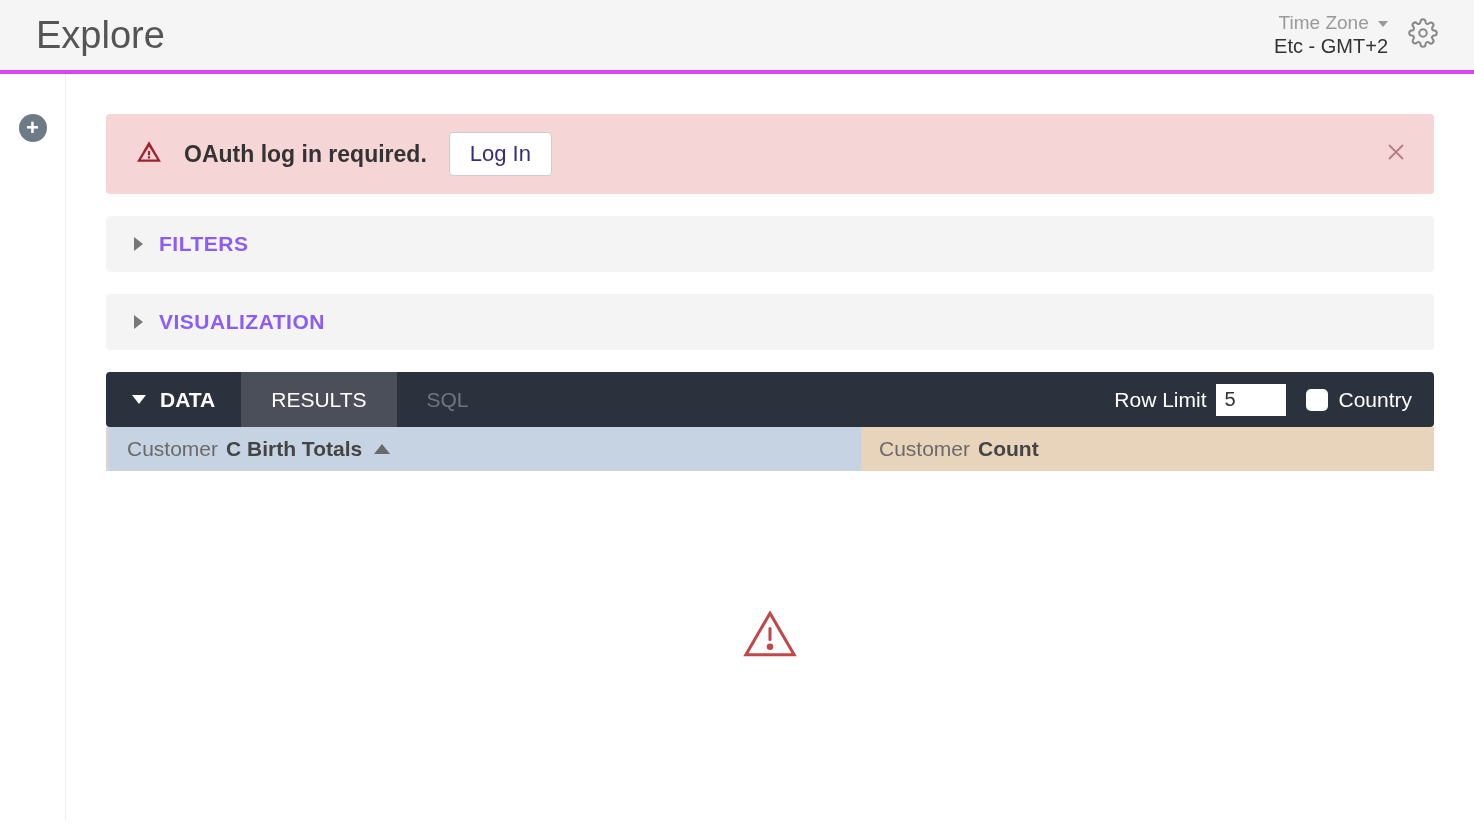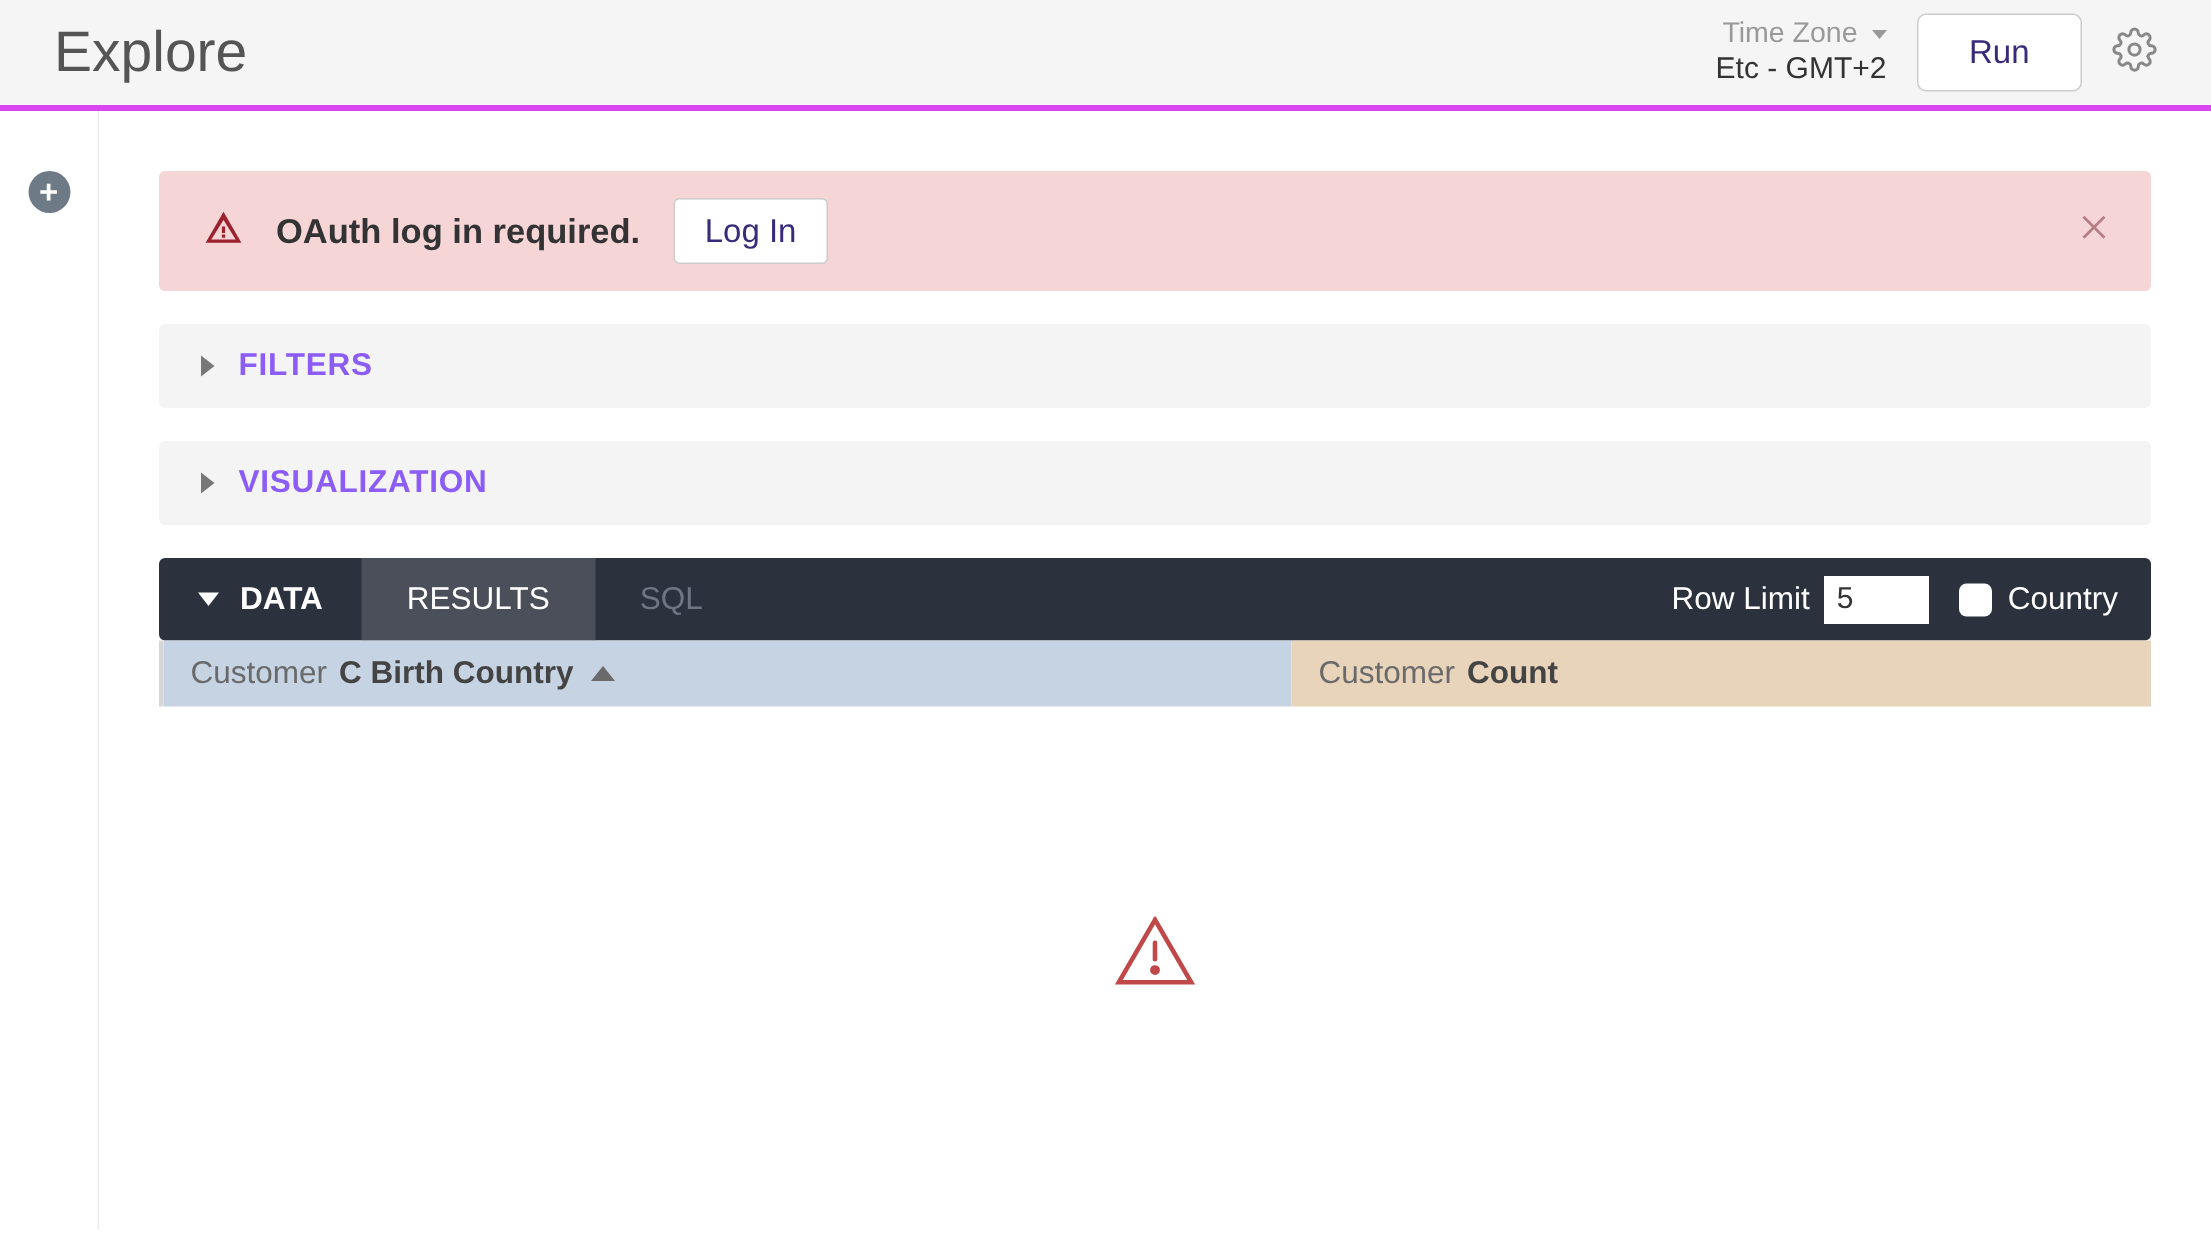--- a/index.html
+++ b/index.html
@@ -204,21 +204,20 @@
 <div class="header">
   <div class="page-title">Explore</div>
   <div class="header-right">
     <div class="tz-block">
       <div class="tz-label">
         <span>Time Zone</span>
         <span class="chev-down"></span>
       </div>
       <div class="tz-value">Etc - GMT+2</div>
     </div>
-    <button class="run-btn">Run</button>
     <span class="gear">
       <svg width="30" height="30" viewBox="0 0 24 24" fill="none" stroke="currentColor" stroke-width="1.6">
           <circle cx="12" cy="12" r="3"></circle>
           <path d="M19.4 15a1.7 1.7 0 0 0 .34 1.87l.06.06a2 2 0 1 1-2.83 2.83l-.06-.06a1.7 1.7 0 0 0-1.87-.34 1.7 1.7 0 0 0-1 1.56V21a2 2 0 1 1-4 0v-.09a1.7 1.7 0 0 0-1-1.56 1.7 1.7 0 0 0-1.87.34l-.06.06a2 2 0 1 1-2.83-2.83l.06-.06a1.7 1.7 0 0 0 .34-1.87 1.7 1.7 0 0 0-1.56-1H3a2 2 0 1 1 0-4h.09a1.7 1.7 0 0 0 1.56-1 1.7 1.7 0 0 0-.34-1.87l-.06-.06a2 2 0 1 1 2.83-2.83l.06.06a1.7 1.7 0 0 0 1.87.34H9a1.7 1.7 0 0 0 1-1.56V3a2 2 0 1 1 4 0v.09a1.7 1.7 0 0 0 1 1.56 1.7 1.7 0 0 0 1.87-.34l.06-.06a2 2 0 1 1 2.83 2.83l-.06.06a1.7 1.7 0 0 0-.34 1.87V9a1.7 1.7 0 0 0 1.56 1H21a2 2 0 1 1 0 4h-.09a1.7 1.7 0 0 0-1.56 1z"></path>
         </svg>
     </span>
   </div>
 </div>
 
 <div class="body-area">
@@ -266,21 +265,21 @@
       </div>
       <div class="totals-wrap">
         <span class="chk"></span>
         <span>Country</span>
       </div>
     </div>
 
     <div class="col-headers">
       <div class="ch ch-dim">
         <span>Customer</span>
-        <span class="strong-part">C Birth Country</span>
+        <span class="strong-part">C Birth Totals</span>
         <span class="sort-caret"></span>
       </div>
       <div class="ch ch-meas">
         <span>Customer</span>
         <span class="strong-part">Count</span>
       </div>
     </div>
 
     <div class="no-run">
       <span class="warn-tri">

